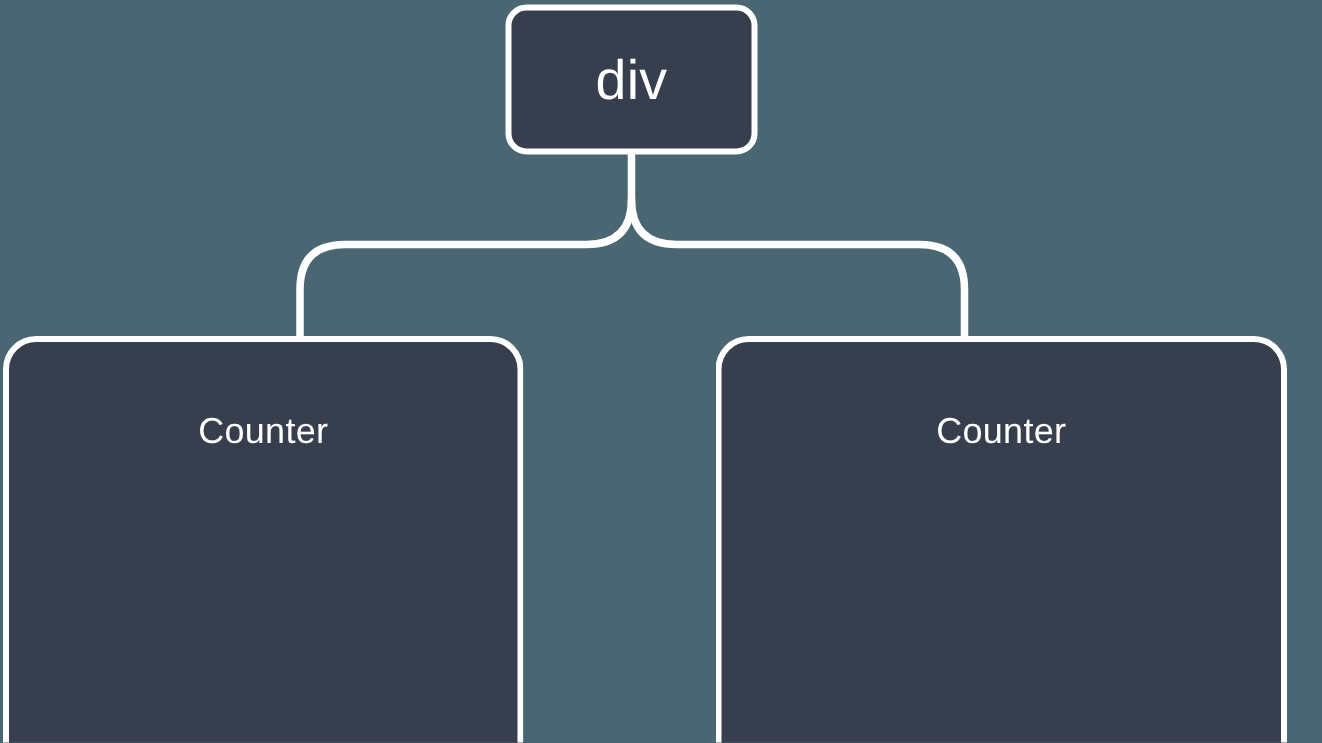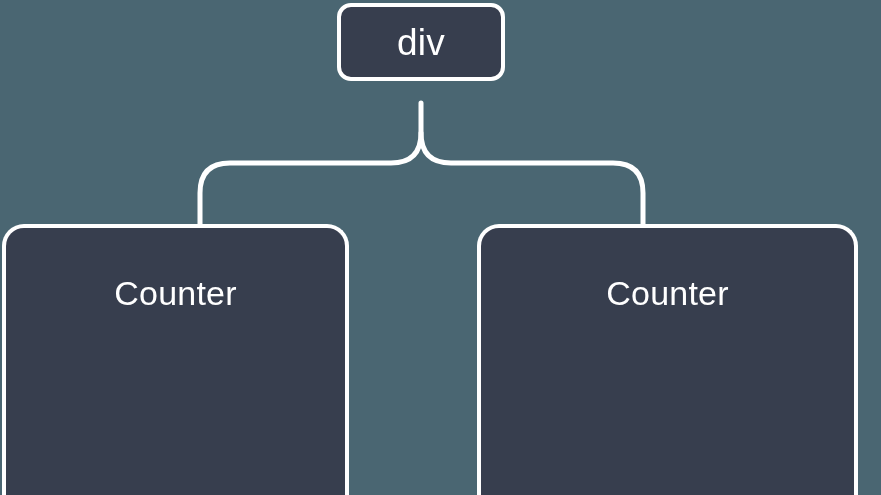--- a/index.html
+++ b/index.html
@@ -34,21 +34,21 @@
     position: absolute;
     background: #373e4e;
     border: 4px solid #ffffff;
     box-sizing: border-box;
     border-radius: 14px;
   }
   .node-root {
     left: 337px;
     top: 3px;
     width: 168px;
-    height: 78px;
+    height: 100px;
     border-radius: 14px;
     display: flex;
     align-items: center;
     justify-content: center;
   }
   .node-label-root {
     color: #ffffff;
     font-size: 37px;
     line-height: 1;
     letter-spacing: 0.2px;
@@ -63,21 +63,21 @@
   .node-left  { left: 2px;   top: 224px; width: 347px; }
   .node-right { left: 477px; top: 224px; width: 381px; }
 
   .node-title {
     position: absolute;
     left: 0;
     right: 0;
     top: 48px;
     text-align: center;
     color: #ffffff;
-    font-size: 34px;
+    font-size: 24px;
     line-height: 1;
     letter-spacing: 0.2px;
   }
 </style>
 </head>
 <body>
 
 <div id="stage">
 
   <svg id="connectors" viewBox="0 0 881 495" width="881" height="495">

